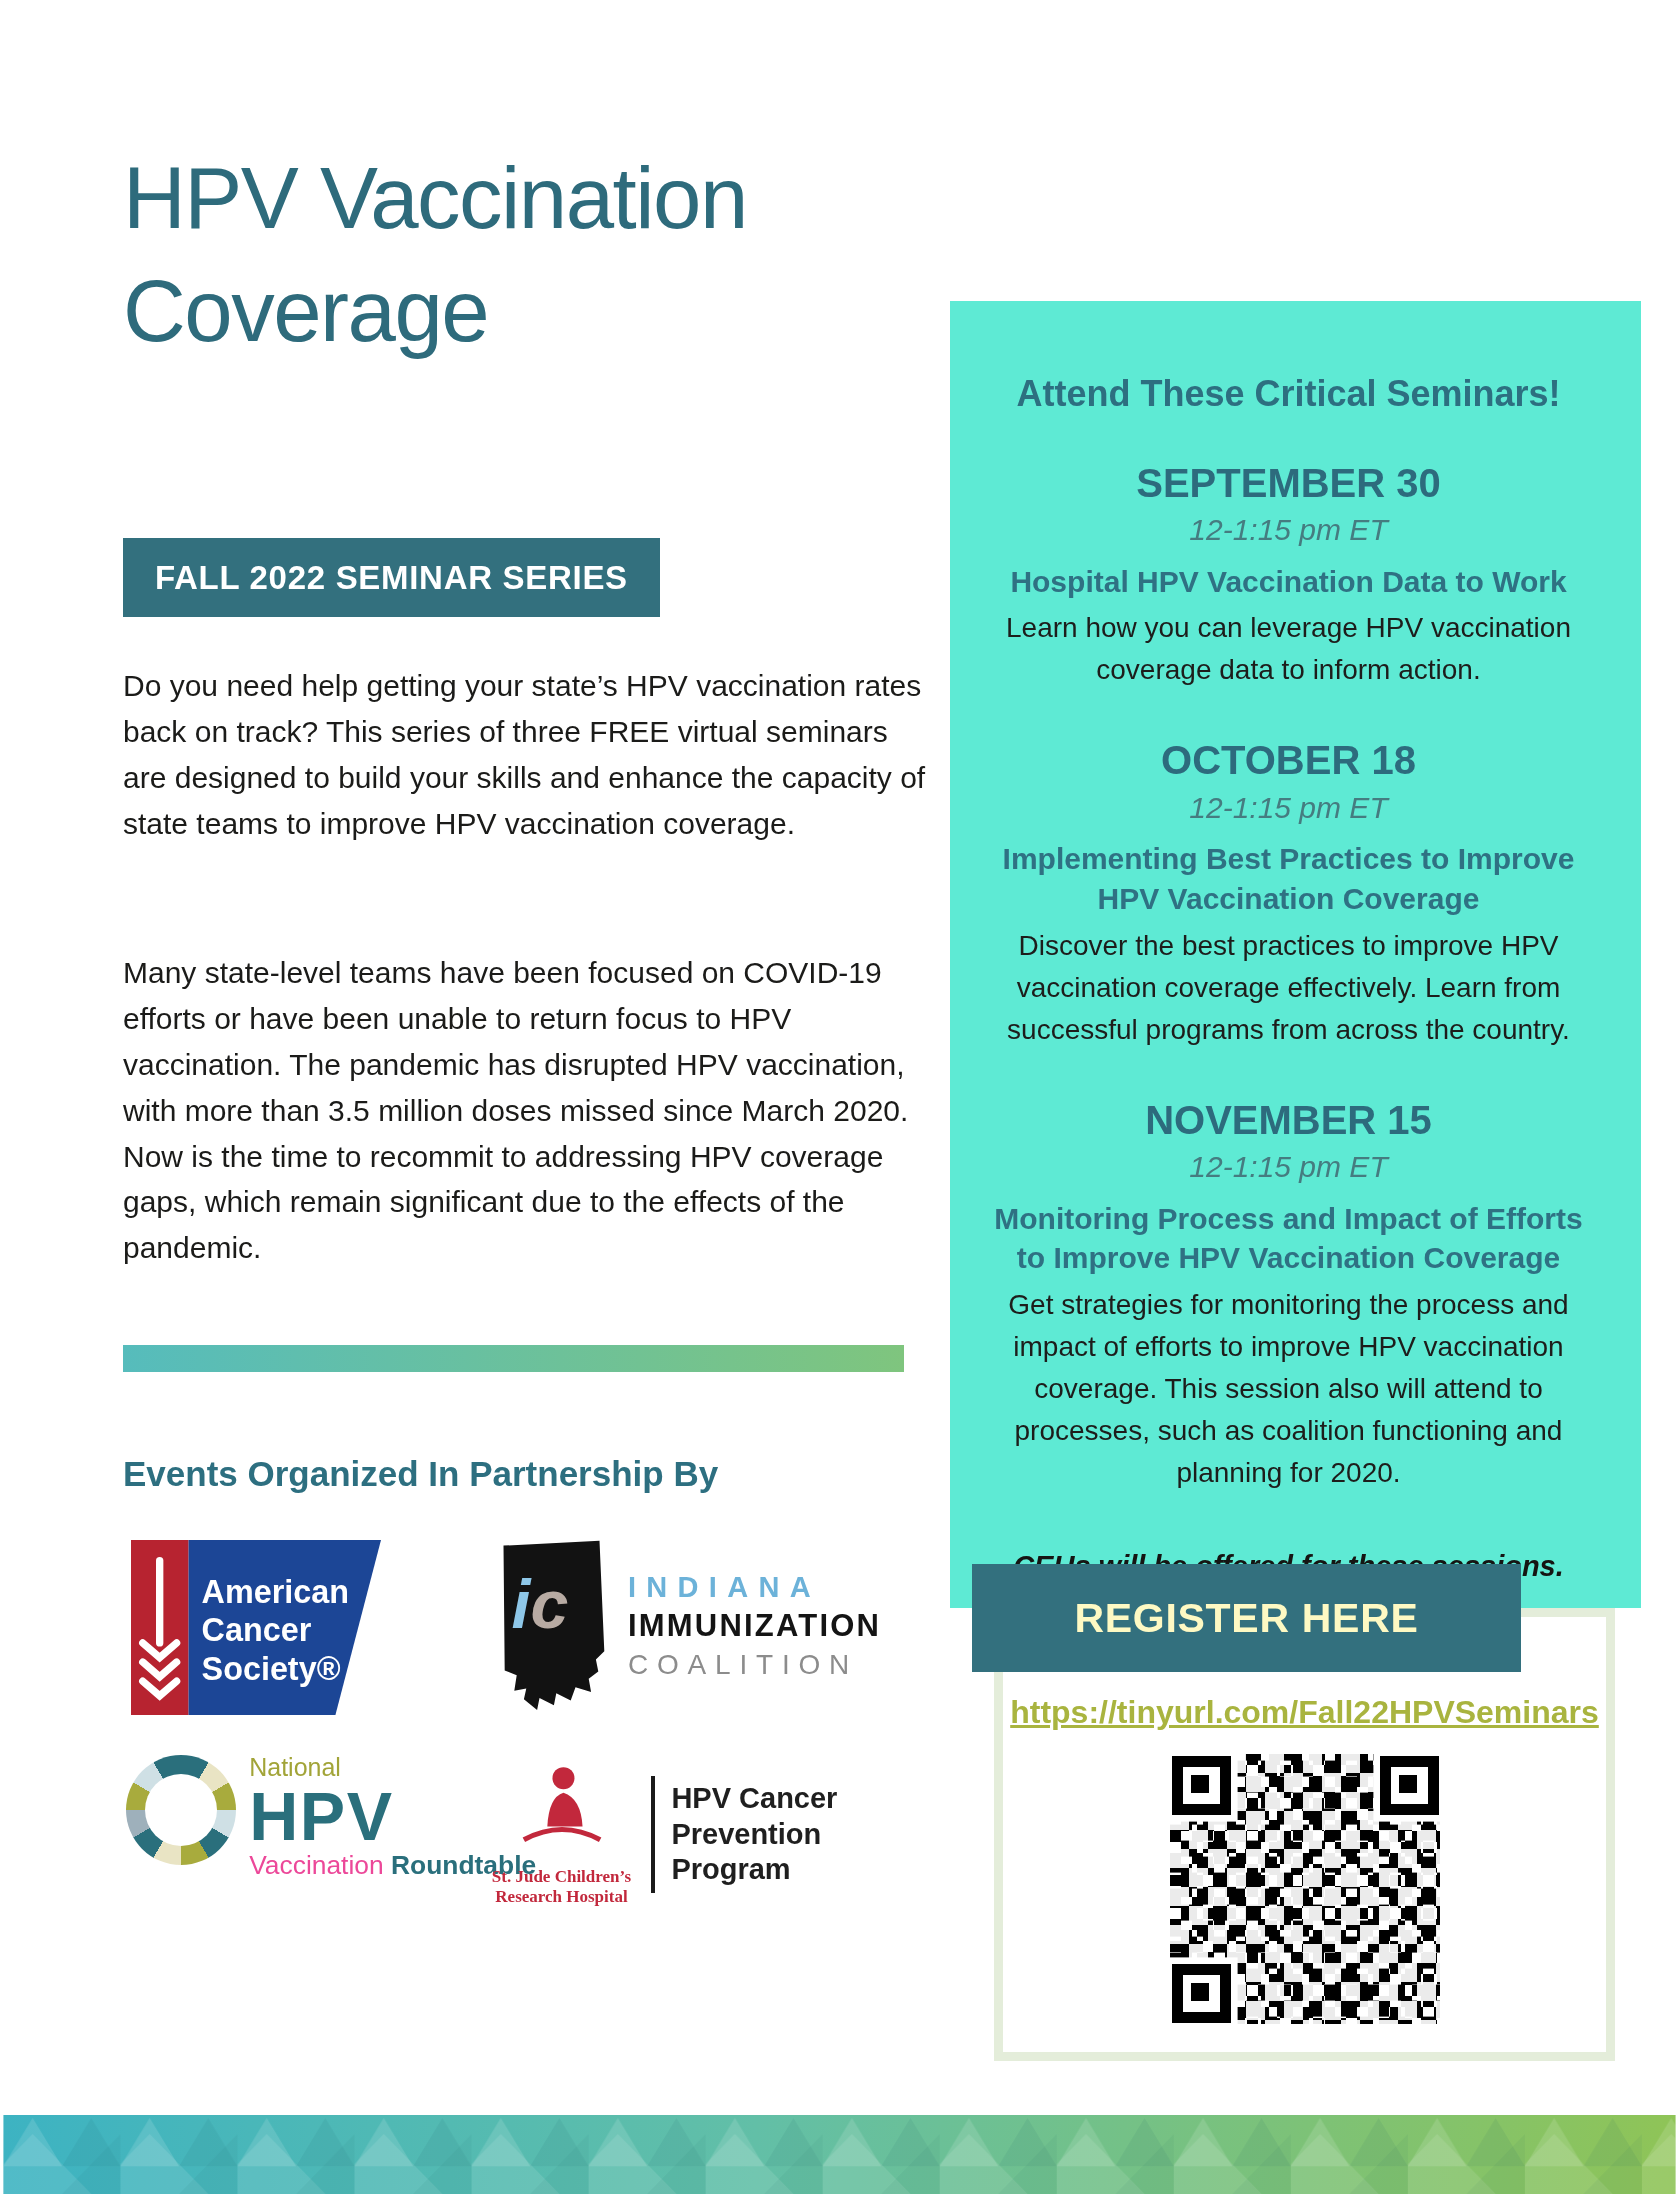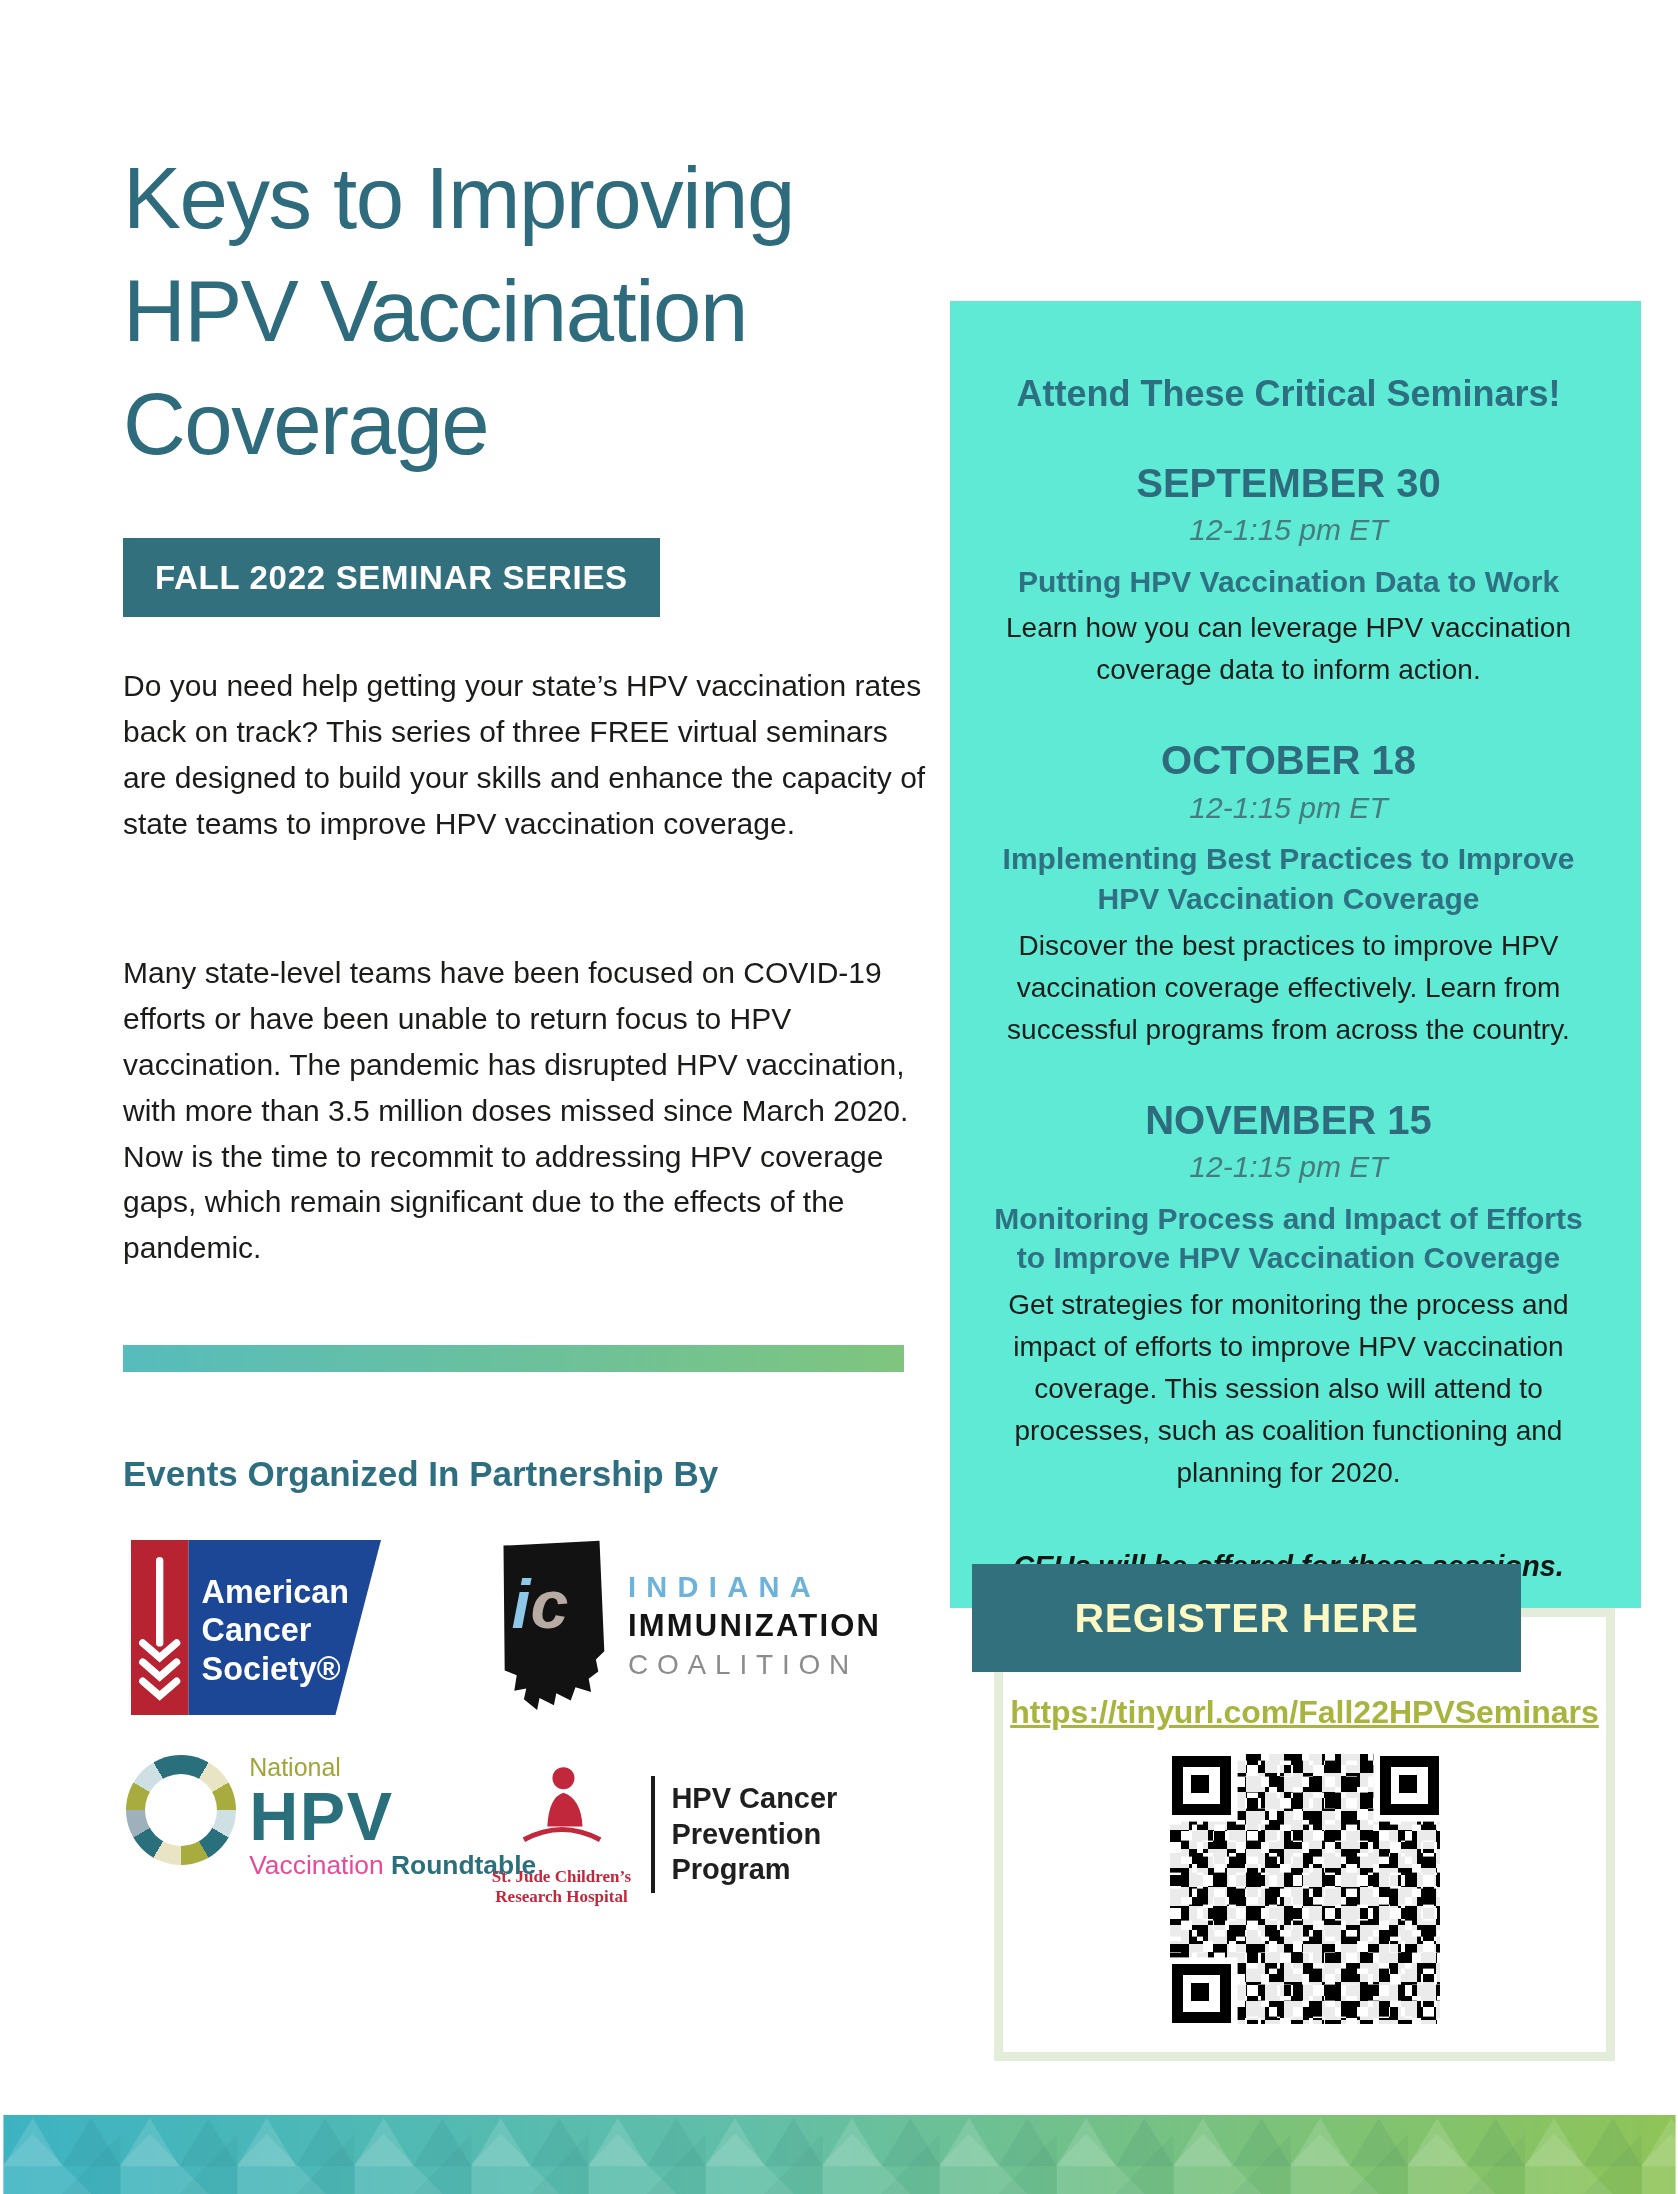--- a/index.html
+++ b/index.html
@@ -86,21 +86,20 @@
   .finder:after{content:"";position:absolute;left:8.8px;top:8.8px;width:17.6px;height:17.6px;background:#000;}
   .f-tl{left:1.5px;top:1.5px;} .f-tr{right:1.5px;top:1.5px;} .f-bl{left:1.5px;bottom:1.5px;}
 
   
   .band{left:0;top:2115px;width:1679px;height:79px;}
 </style>
 </head>
 <body>
 
 <div class="abs title">
-  <div>Keys to Improving</div>
   <div>HPV Vaccination</div>
   <div>Coverage</div>
 </div>
 
 <div class="abs badge">FALL 2022 SEMINAR SERIES</div>
 
 <div class="abs para p1">Do you need help getting your state’s HPV vaccination rates back on track? This series of three FREE virtual seminars are designed to build your skills and enhance the capacity of state teams to improve HPV vaccination coverage.</div>
 <div class="abs para p2">Many state-level teams have been focused on COVID-19 efforts or have been unable to return focus to HPV vaccination. The pandemic has disrupted HPV vaccination, with more than 3.5 million doses missed since March 2020. Now is the time to recommit to addressing HPV coverage gaps, which remain significant due to the effects of the pandemic.</div>
 
 <div class="abs grad-bar"></div>
@@ -165,21 +164,21 @@
     <div>Program</div>
   </div>
 </div>
 
 <div class="abs panel">
   <div class="panel-h">Attend These Critical Seminars!</div>
 
   <div class="session">
     <div class="s-date">SEPTEMBER 30</div>
     <div class="s-time">12-1:15 pm ET</div>
-    <div class="s-title">Putting HPV Vaccination Data to Work</div>
+    <div class="s-title">Hospital HPV Vaccination Data to Work</div>
     <div class="s-desc">Learn how you can leverage HPV vaccination coverage data to inform action.</div>
   </div>
 
   <div class="session">
     <div class="s-date">OCTOBER 18</div>
     <div class="s-time">12-1:15 pm ET</div>
     <div class="s-title">Implementing Best Practices to Improve HPV Vaccination Coverage</div>
     <div class="s-desc">Discover the best practices to improve HPV vaccination coverage effectively. Learn from successful programs from across the country.</div>
   </div>
 

